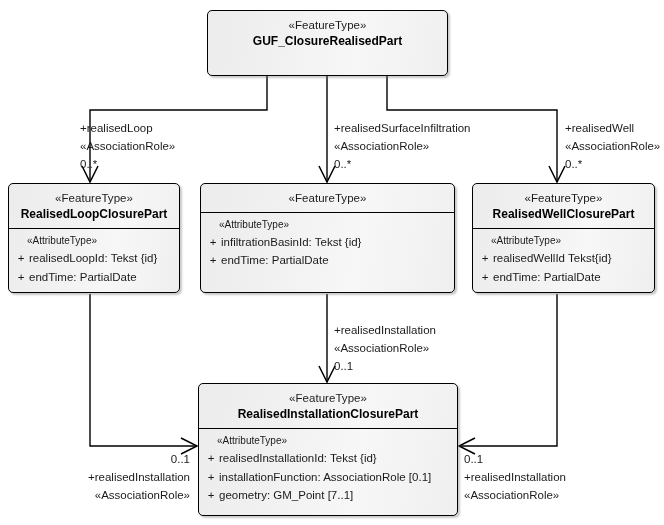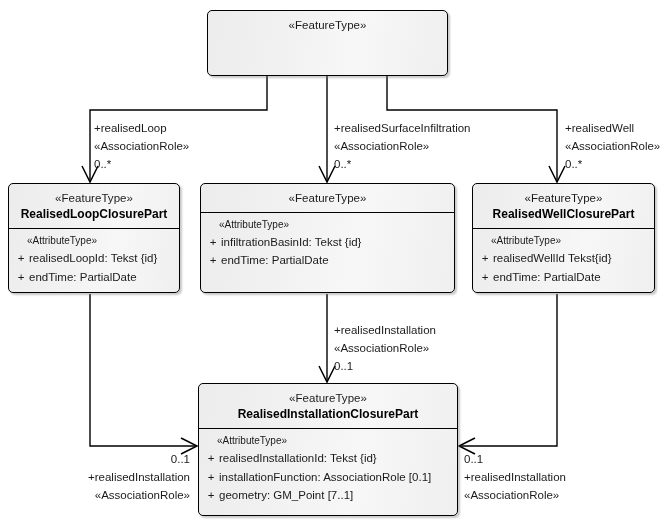--- a/index.html
+++ b/index.html
@@ -131,20 +131,21 @@
         <path d="M 557 294 L 557 446 L 459 446"></path>
         <path d="M 475 438 L 459 446 L 475 454" stroke-width="1.5"></path>
       </g>
 
     </g>
   </svg>
 
   <div class="uml-class" style="left:207px; top:10px; width:241px; height:66px;">
     <div class="uml-header">
       <div class="uml-stereo">«FeatureType»</div>
+      <div class="uml-name">GUF_ClosureRealisedPart</div>
     </div>
   </div>
 
   <div class="uml-class" style="left:8px; top:183px; width:172px; height:110px;">
     <div class="uml-header">
       <div class="uml-stereo">«FeatureType»</div>
       <div class="uml-name">RealisedLoopClosurePart</div>
     </div>
     <div class="uml-divider"></div>
     <div class="uml-compartment">
@@ -213,21 +214,21 @@
         <span class="attr-vis">+</span>
         <span class="attr-text">installationFunction: AssociationRole [0.1]</span>
       </div>
       <div class="attr-row">
         <span class="attr-vis">+</span>
         <span class="attr-text">geometry: GM_Point [7..1]</span>
       </div>
     </div>
   </div>
 
-  <div class="edge-label" style="left:94px; top:119px;">
+  <div class="edge-label" style="left:80px; top:119px;">
     <span class="lbl-line">+realisedLoop</span>
     <span class="lbl-line">«AssociationRole»</span>
     <span class="lbl-line">0..*</span>
   </div>
 
   <div class="edge-label" style="left:334px; top:119px;">
     <span class="lbl-line">+realisedSurfaceInfiltration</span>
     <span class="lbl-line">«AssociationRole»</span>
     <span class="lbl-line">0..*</span>
   </div>

